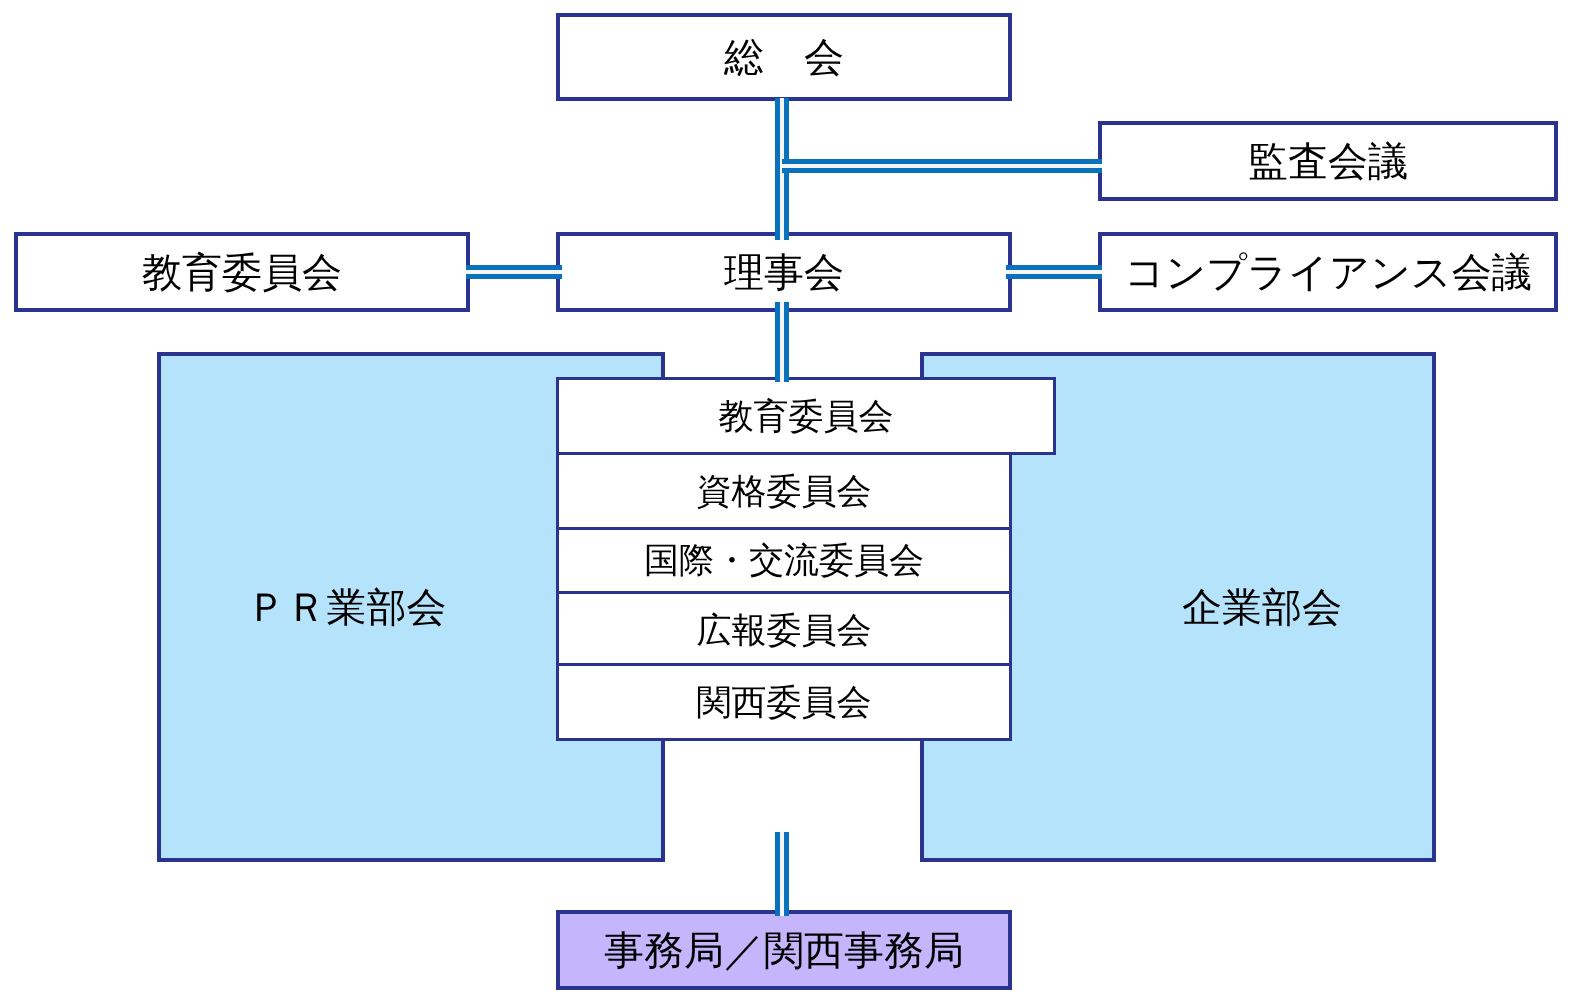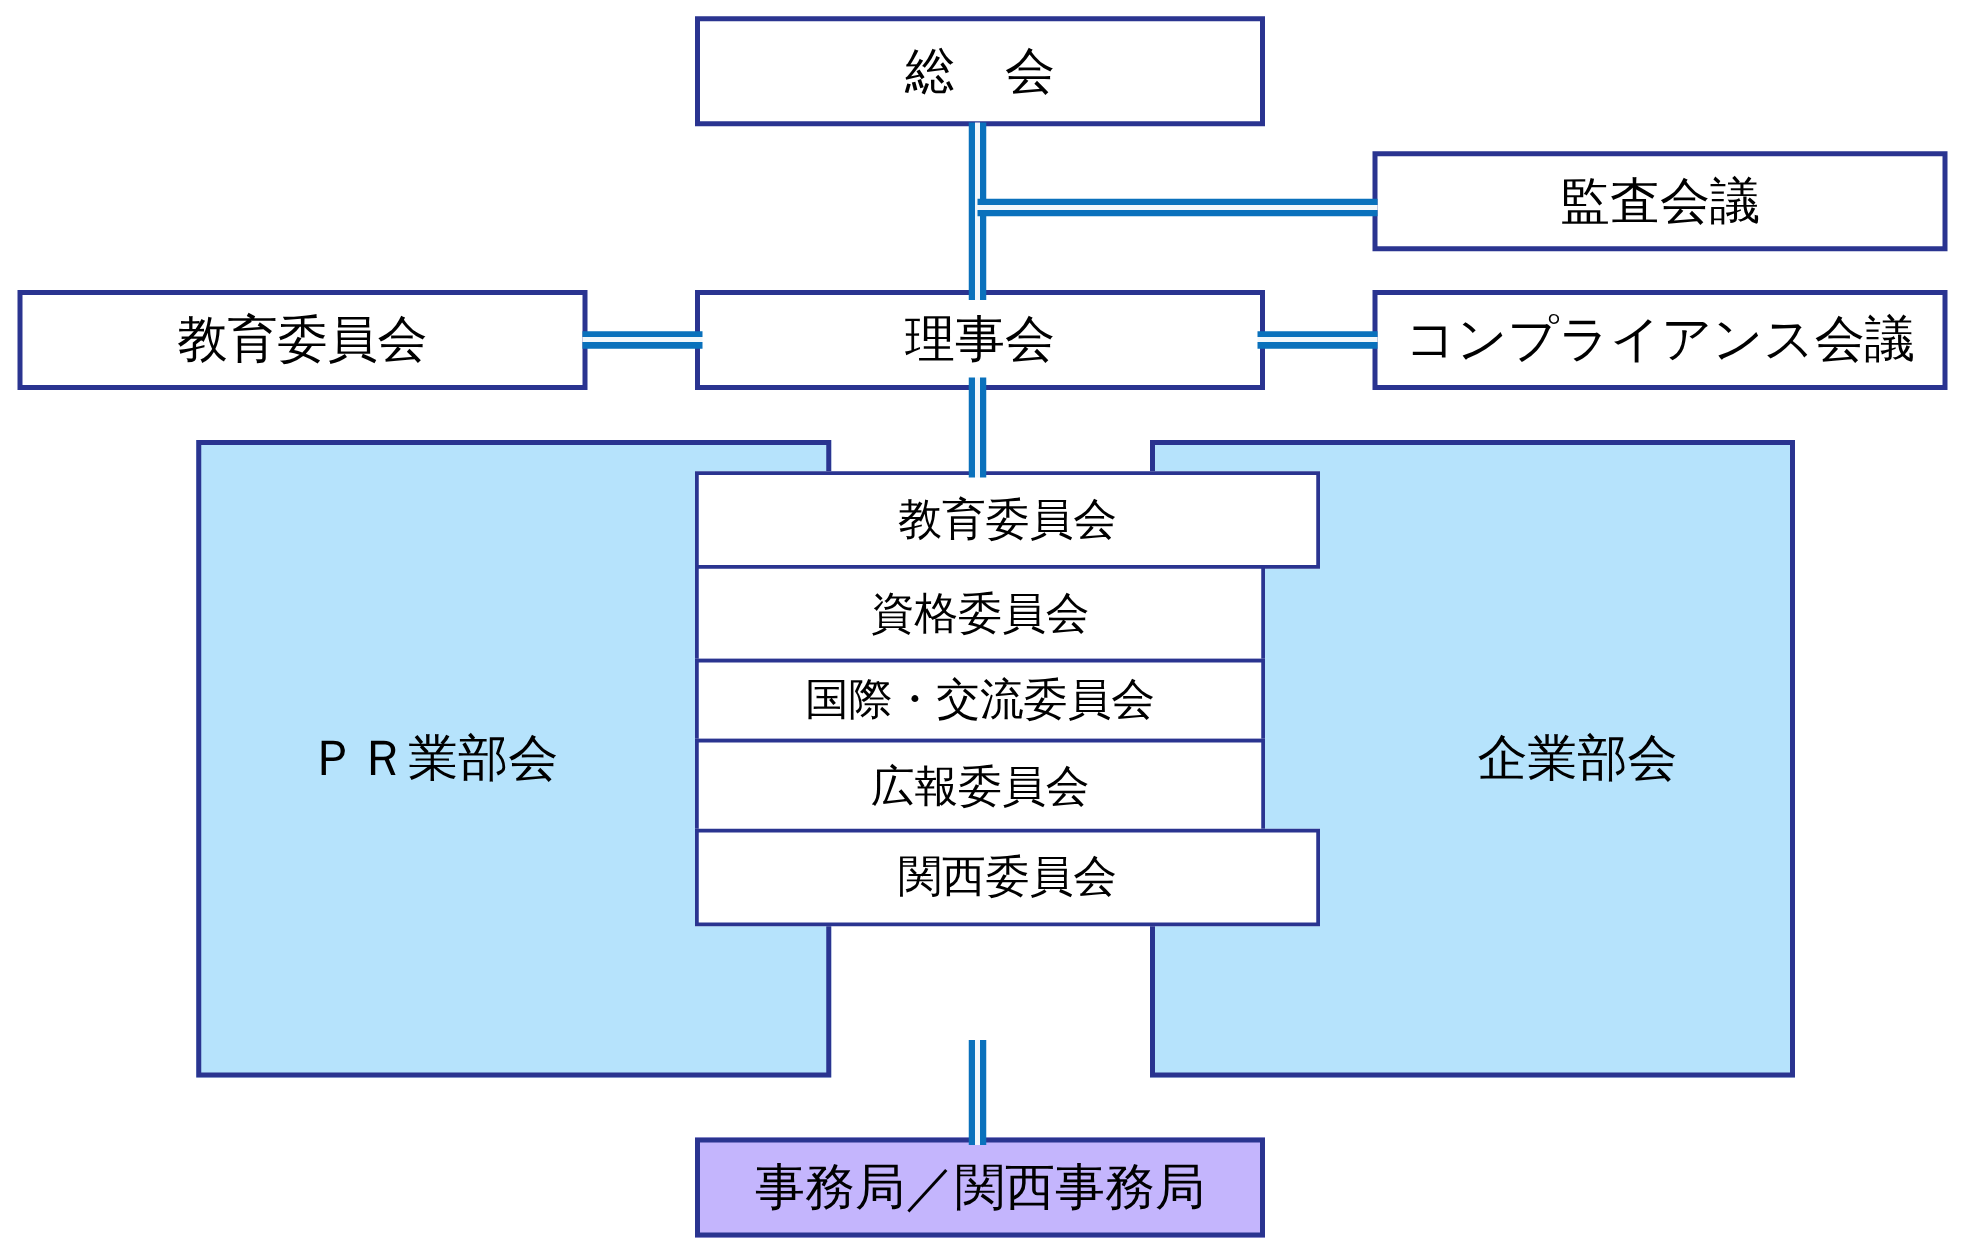--- a/index.html
+++ b/index.html
@@ -128,21 +128,21 @@
 
     <div class="node committee" style="position:relative; left:0; top:-6px; width:456px; height:67px;">
       <span class="label">国際・交流委員会</span>
     </div>
 
     <div class="node committee" style="position:relative; left:0; top:-9px; width:456px; height:78px;">
       <span class="label">広報委員会</span>
     </div>
 
 
-    <div class="node committee" style="position:relative; left:0; top:-15px; width:500px; height:78px;">
+    <div class="node committee" style="position:relative; left:0; top:-15px; width:456px; height:78px;">
       <span class="label">関西委員会</span>
     </div>
 
   </div>
 
   <div class="node office-box" style="left:556px; top:910px; width:456px; height:80px;">
     <span class="label">事務局／関西事務局</span>
   </div>
 
 </div>

